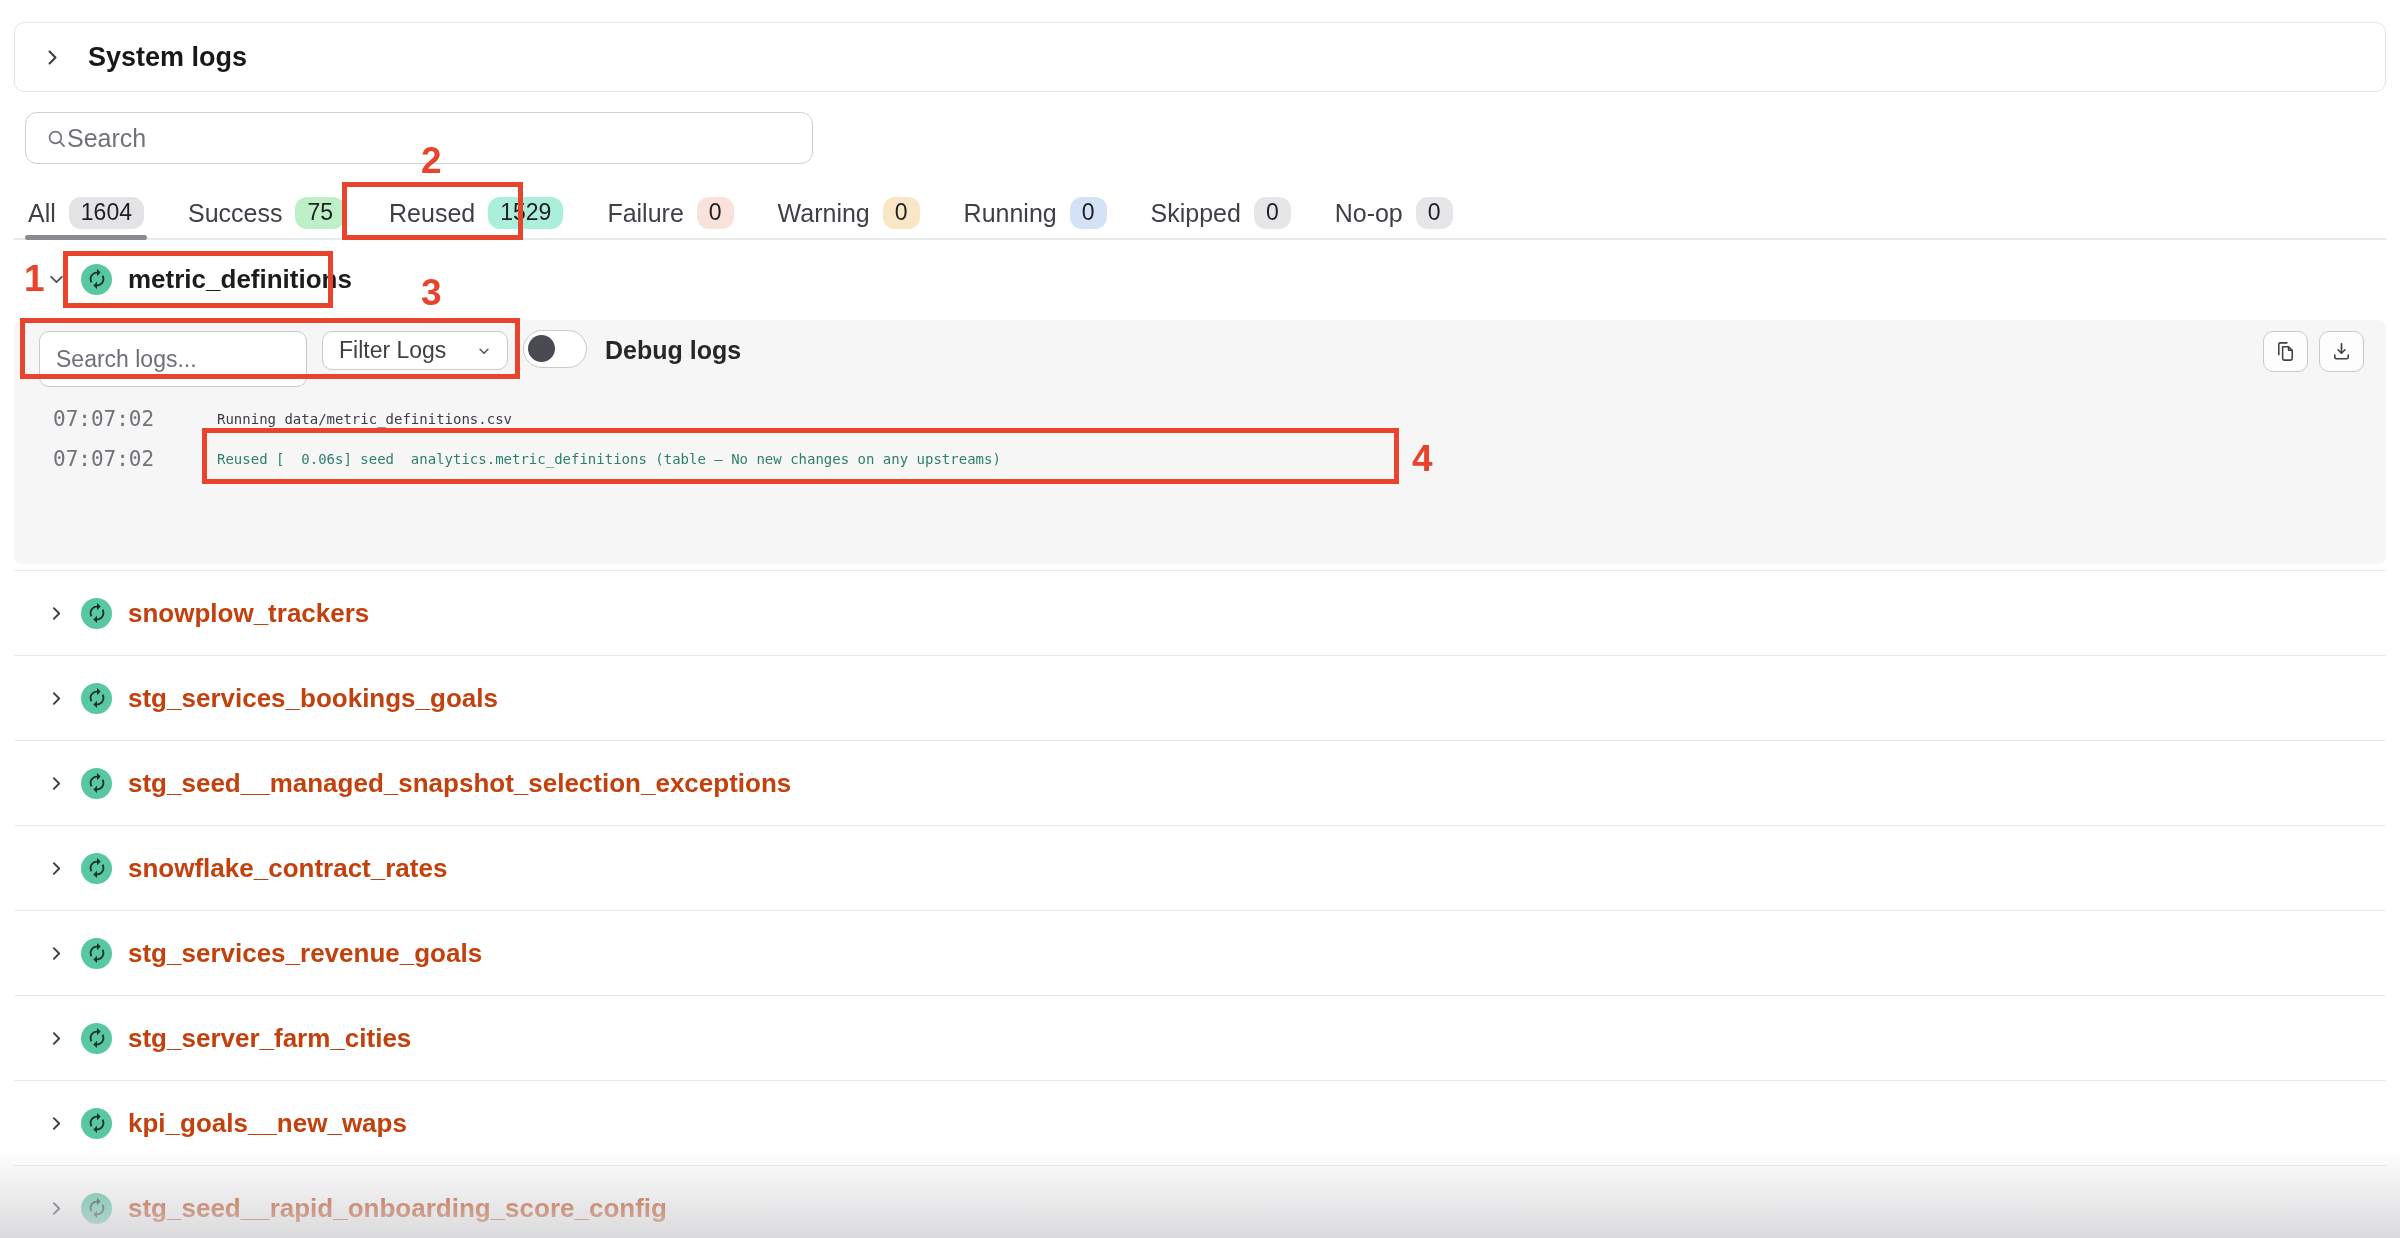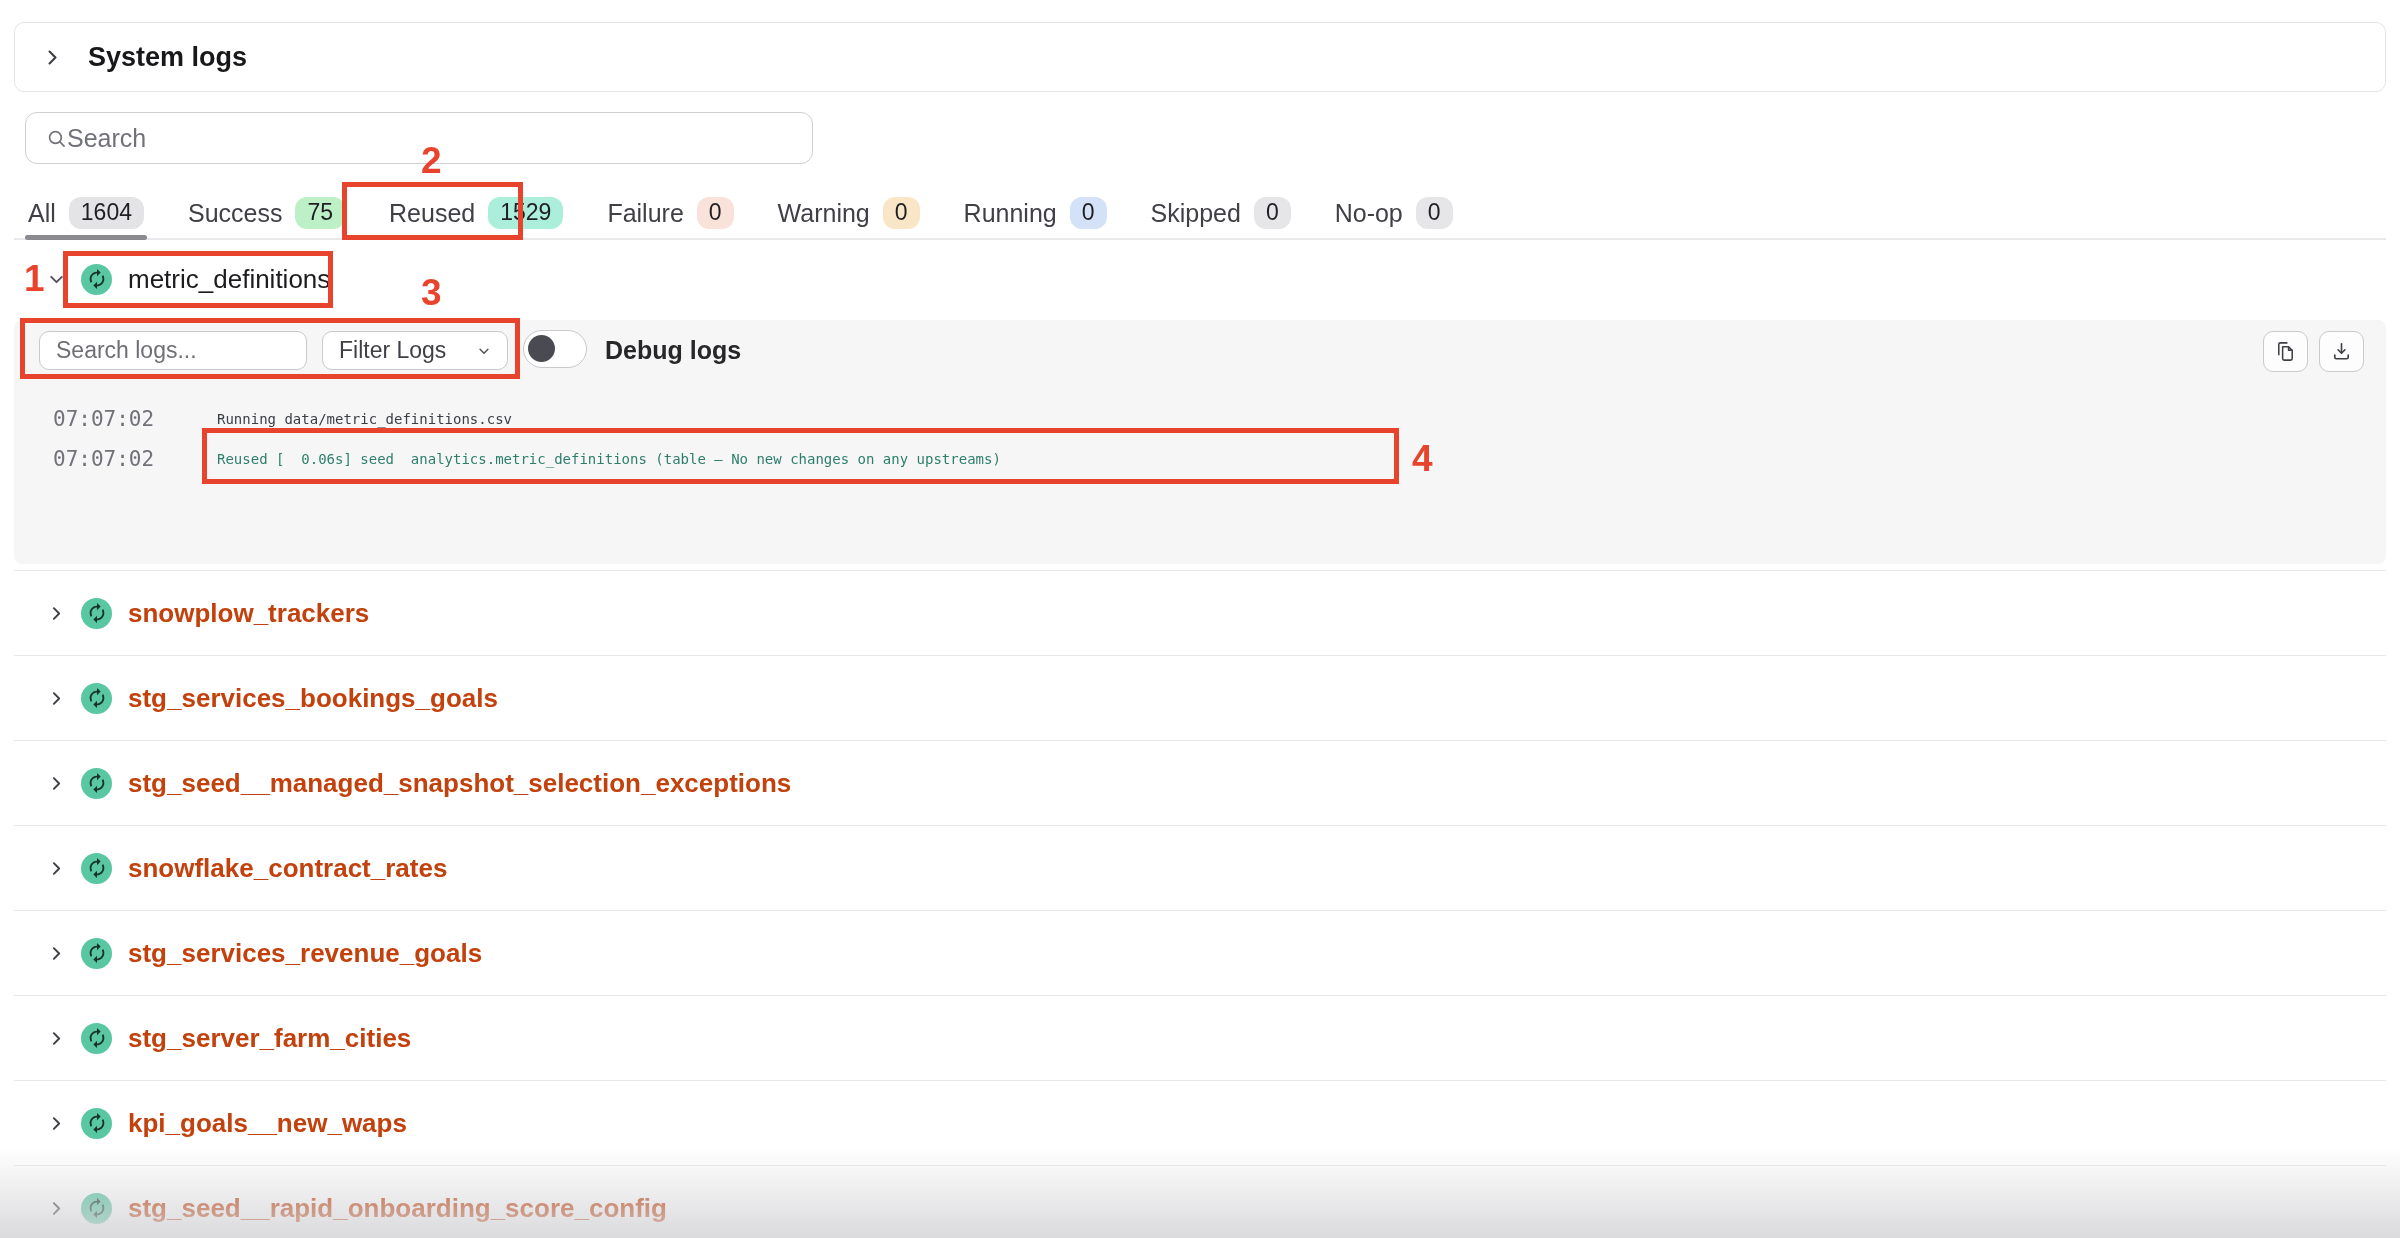--- a/index.html
+++ b/index.html
@@ -46,35 +46,35 @@
   .tab.active::after {
     content: ""; position: absolute; left: -3px; right: -3px; bottom: -2px;
     height: 5px; background: #8a8a90; border-radius: 3px;
   }
 
   
   .run-row {
     position: absolute; left: 14px; top: 248px; height: 62px; width: 2372px;
     display: flex; align-items: center; padding-left: 34px; gap: 16px;
   }
-  .run-row .name { font-size: 26px; font-weight: 400; color: #1c1c1f; }
+  .run-row .name { font-size: 26px; font-weight: 700; color: #1c1c1f; }
 
   .sync-badge {
     width: 31px; height: 31px; border-radius: 50%;
     display: flex; align-items: center; justify-content: center;
     flex: 0 0 auto;
   }
 
   
   .log-panel {
     position: absolute; left: 14px; top: 320px; width: 2372px; height: 244px;
     background: #f6f6f7; border-radius: 8px;
   }
   .log-input {
-    position: absolute; left: 25px; top: 11px; width: 268px; height: 39px;
+    position: absolute; left: 25px; top: 11px; width: 268px; height: 56px;
     background: #fff; border: 1.5px solid #c9c9ce; border-radius: 10px;
     display: flex; align-items: center; padding-left: 16px;
   }
   .log-input .placeholder { font-size: 23px; color: #6f6f76; }
   .filter-dropdown {
     position: absolute; left: 308px; top: 11px; width: 186px; height: 39px;
     background: #fff; border: 1.5px solid #c9c9ce; border-radius: 10px;
     display: flex; align-items: center; justify-content: space-between; padding: 12px 16px;
   }
   .filter-dropdown .label { font-size: 23px; color: #3f3f46; }

